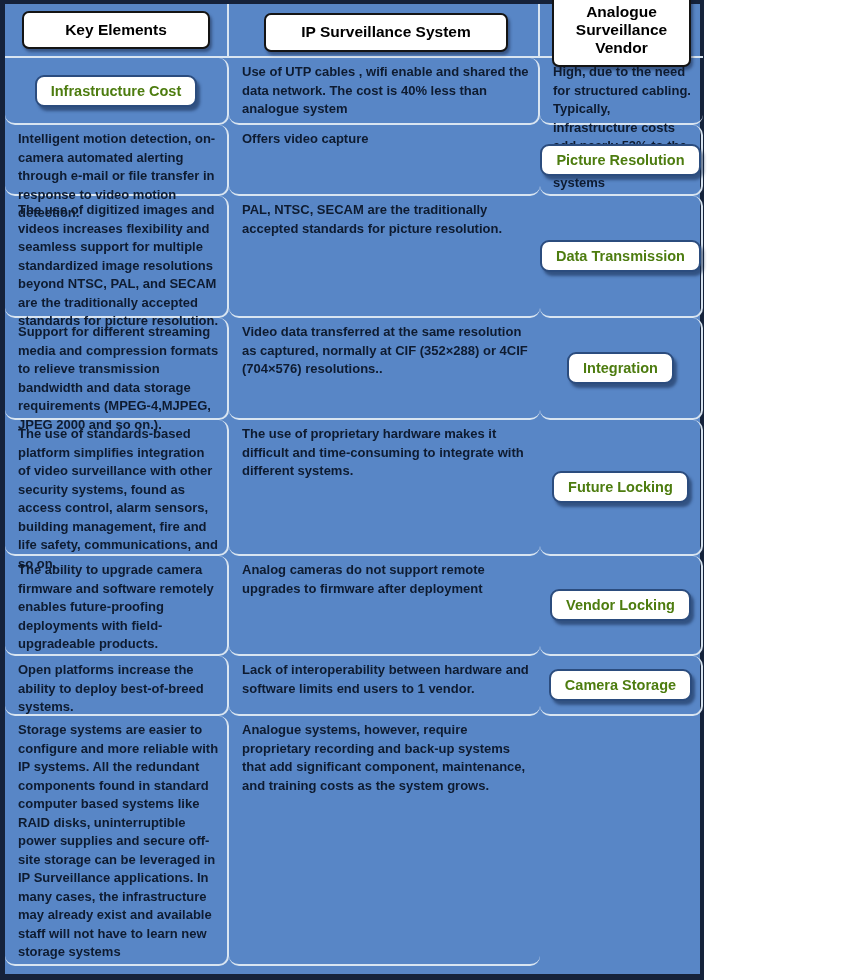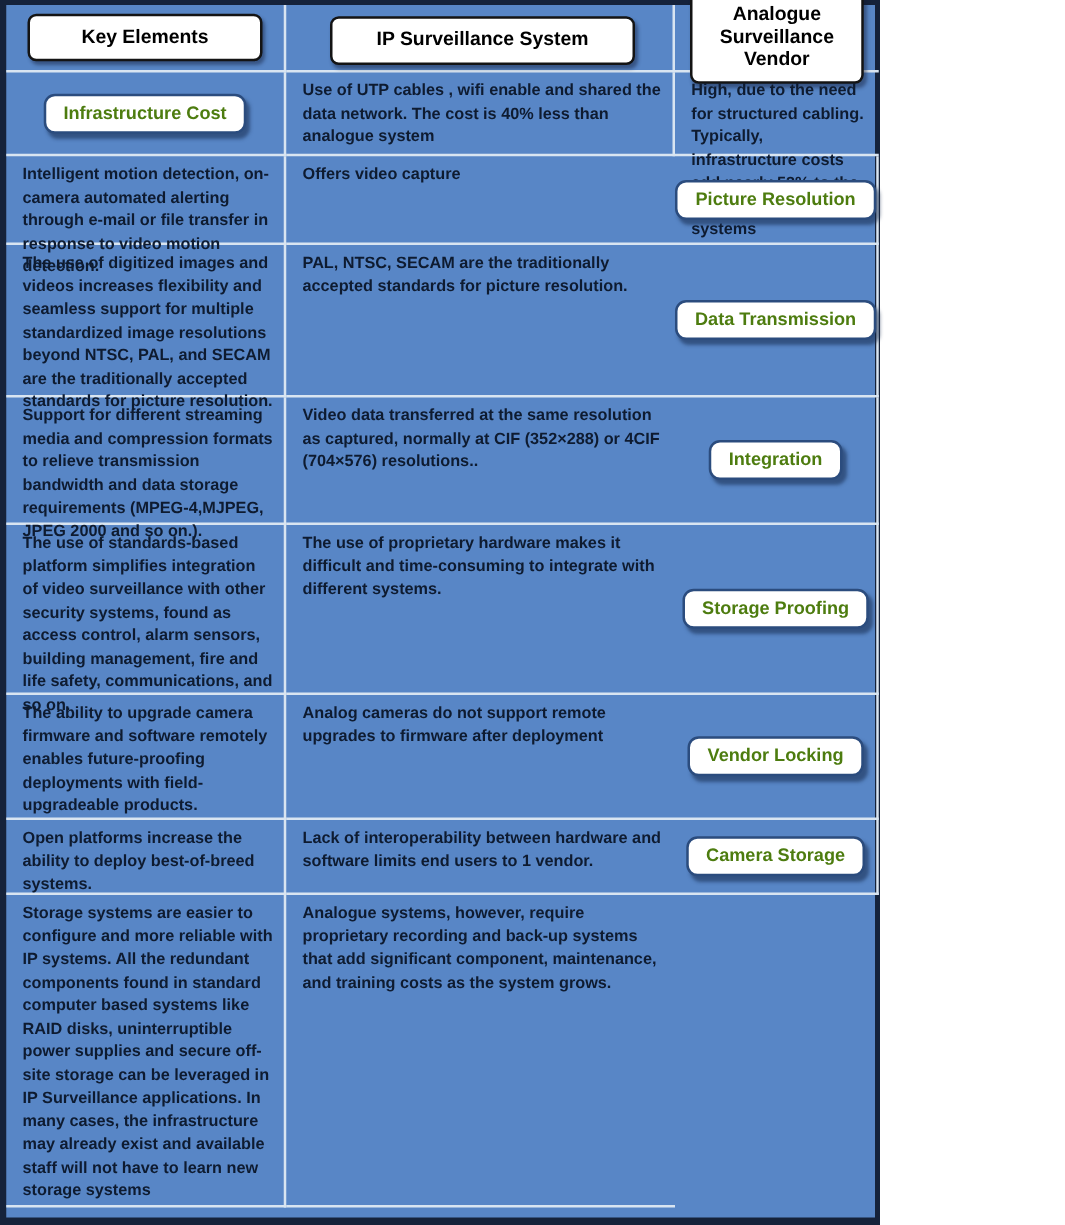--- a/index.html
+++ b/index.html
@@ -17,20 +17,21 @@
   .grid{
     display:grid;
     grid-template-columns:224px 311px 1fr;
     grid-template-rows:54px 67px 71px 122px 102px 136px 100px 60px 1fr;
     height:962px;
   }
   .cell{
     border-bottom:2px solid #D9E5F1;
     box-sizing:border-box;
     overflow:visible;
+    border-radius:10px;
   }
   .c1,.c2{border-right:2px solid #D9E5F1;}
   .c1{display:flex;align-items:center;justify-content:center;}
   .c2,.c3{
     padding:5px 8px 0 13px;
     font-size:13px;
     line-height:18.5px;
     font-weight:bold;
     color:#0E1B30;
   }
@@ -98,21 +99,21 @@
     <div class="cell c2">Support for different streaming media and compression formats to relieve transmission bandwidth and data storage requirements (MPEG-4,MJPEG, JPEG 2000 and so on.).</div>
     <div class="cell c3">Video data transferred at the same resolution as captured, normally at CIF (352×288) or 4CIF (704×576) resolutions..</div>
 
     <div class="cell c1">
       <div class="pill">Integration</div>
     </div>
     <div class="cell c2">The use of standards-based platform simplifies integration of video surveillance with other security systems, found as access control, alarm sensors, building management, fire and life safety, communications, and so on.</div>
     <div class="cell c3">The use of proprietary hardware makes it difficult and time-consuming to integrate with different systems.</div>
 
     <div class="cell c1">
-      <div class="pill">Storage Proofing</div>
+      <div class="pill">Future Locking</div>
     </div>
     <div class="cell c2">The ability to upgrade camera firmware and software remotely enables future-proofing deployments with field-upgradeable products.</div>
     <div class="cell c3">Analog cameras do not support remote upgrades to firmware after deployment</div>
 
     <div class="cell c1">
       <div class="pill">Vendor Locking</div>
     </div>
     <div class="cell c2">Open platforms increase the ability to deploy best-of-breed systems.</div>
     <div class="cell c3">Lack of interoperability between hardware and software limits end users to 1 vendor.</div>
 

